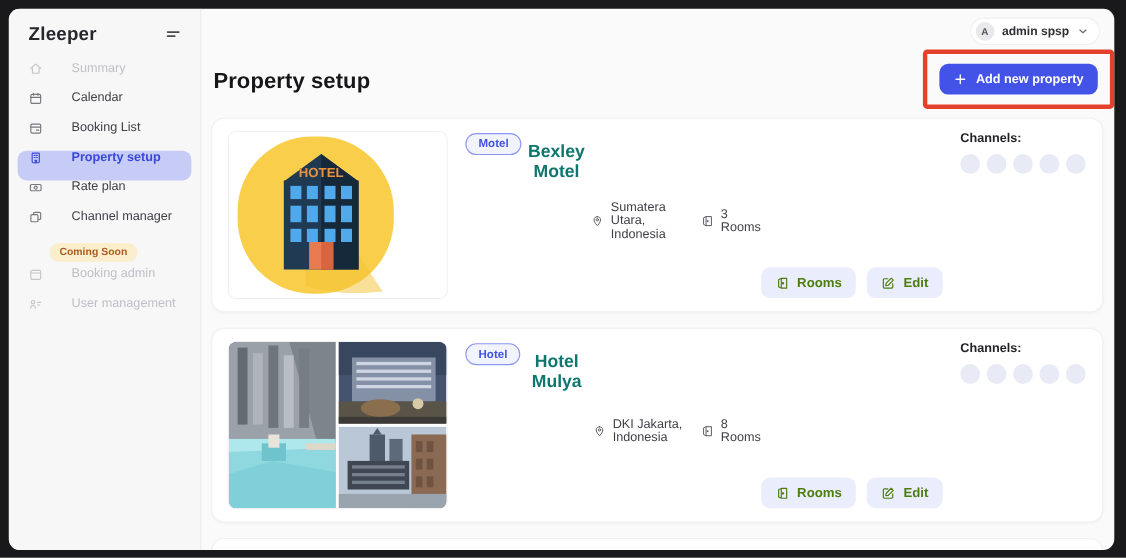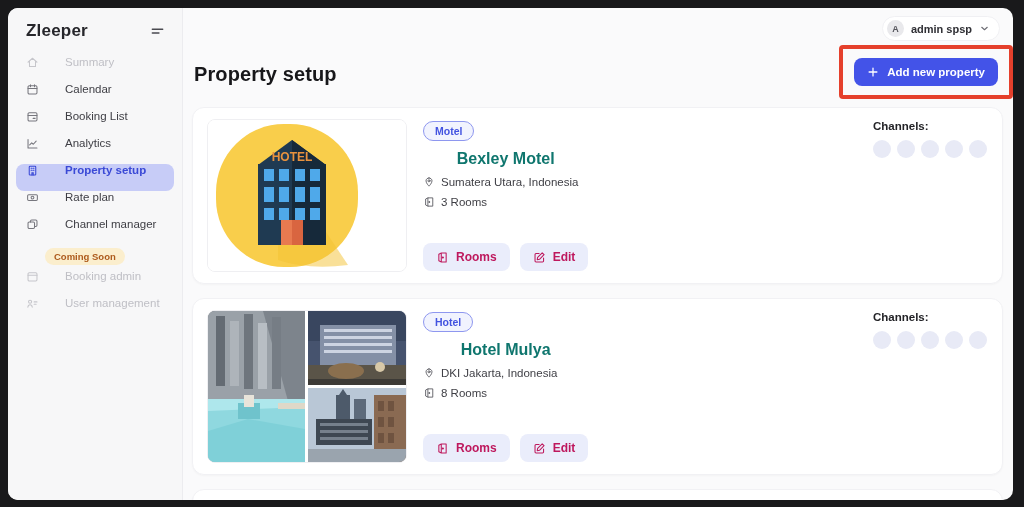--- a/index.html
+++ b/index.html
@@ -66,31 +66,31 @@
   .card {
     background:#fff; border:1px solid #F1F1F4; border-radius:12px;
     box-shadow:0 1px 2px rgba(20,20,40,.03);
     padding:11px 14px; display:flex; gap:16px; margin-bottom:14px;
   }
   .card-img {
     width:200px; height:153px; border-radius:8px; border:1px solid #EFEFF2;
     overflow:hidden; background:#fff; flex-shrink:0;
   }
   .card-img svg { display:block; }
-  .card-info { display:flex; flex-direction:column; padding-top:2px; }
+  .card-info { display:flex; flex-direction:row; padding-top:2px; }
   .type-badge {
     align-self:flex-start; border:1px solid #8E97EF; background:#F1F3FE; color:#4353E0;
     font-size:10.5px; font-weight:600; padding:3px 11px; border-radius:999px;
   }
   .card-title { font-size:16px; font-weight:700; color:#0f766e; margin-top:9px;text-align:center; }
   .meta { display:flex; align-items:center; gap:6px; font-size:11.5px; color:#3F3F45; margin-top:8px; }
   .meta .micon { display:flex; color:#5B5B62; }
   .card-actions { margin-top:auto; display:flex; gap:10px; padding-bottom:1px; }
   .pill-btn {
-    background:#EAEDFB; color:#be185d; border:none; border-radius:8px;
+    background:#EAEDFB; color:#4d7c0f; border:none; border-radius:8px;
     font-size:12px; font-weight:600; padding:7px 13px;
     display:flex; align-items:center; gap:7px; cursor:pointer;
     font-family:"Liberation Sans", sans-serif;
   }
   .card-channels { margin-left:auto; text-align:left; padding:1px 1px 0 0; flex-shrink:0; }
   .channels-label { font-size:11.5px; font-weight:700; color:#232327; }
   .dots { display:flex; gap:6px; margin-top:8px; justify-content:flex-end; }
   .dot { width:18px; height:18px; border-radius:50%; background:#E8EAF6; }
 </style>
 </head>
@@ -130,29 +130,20 @@
     <div class="nav-item">
       <span class="nicon">
         <svg width="13" height="13" viewBox="0 0 16 16" fill="none" stroke="currentColor" stroke-width="1.3" stroke-linecap="round">
             <rect x="2.5" y="3.5" width="11" height="10" rx="1.5"></rect>
             <path d="M2.5 6.8h11M8.7 10.3h2.6"></path>
           </svg>
       </span>
       <span>Booking List</span>
     </div>
 
-    <div class="nav-item">
-      <span class="nicon">
-        <svg width="13" height="13" viewBox="0 0 16 16" fill="none" stroke="currentColor" stroke-width="1.3" stroke-linecap="round" stroke-linejoin="round">
-            <path d="M2.5 3v10.5h11"></path>
-            <path d="M4.5 9.8 7 7.2l2 1.7 3.5-3.9"></path>
-          </svg>
-      </span>
-      <span>Analytics</span>
-    </div>
 
     <div class="nav-item active">
       <span class="nicon">
         <svg width="13" height="13" viewBox="0 0 16 16" fill="none" stroke="currentColor" stroke-width="1.3" stroke-linecap="round">
             <rect x="4" y="2.8" width="8" height="10.7" rx="1"></rect>
             <path d="M6.3 5.3h1M8.8 5.3h1M6.3 7.6h1M8.8 7.6h1M7.3 13.5v-2.6h1.6v2.6"></path>
           </svg>
       </span>
       <span>Property setup</span>
     </div>

